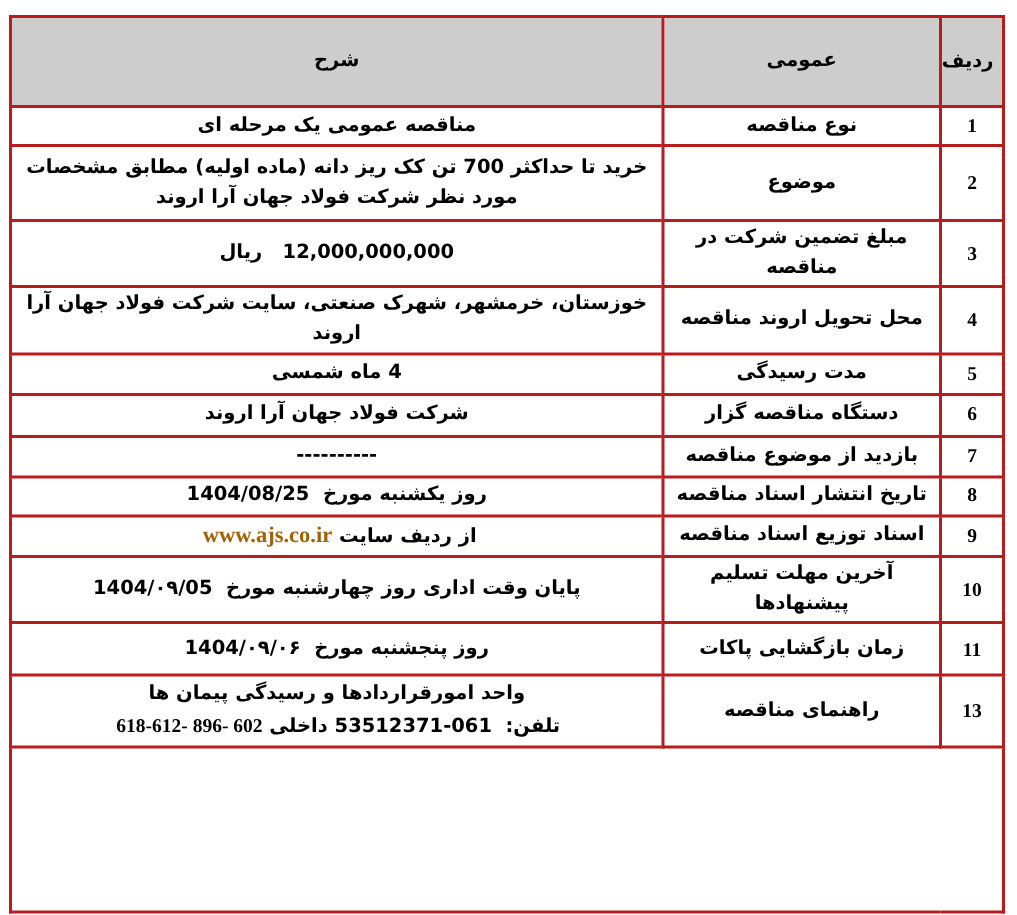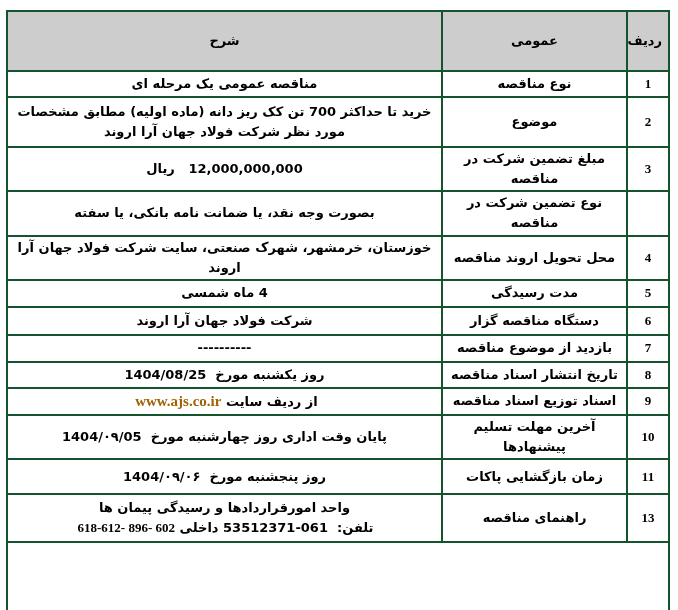--- a/index.html
+++ b/index.html
@@ -5,21 +5,21 @@
   html,body{margin:0;padding:0;background:#ffffff;}
   .sheet{
     position:relative;width:678px;height:610px;background:#ffffff;overflow:hidden;
     font-family:"DejaVu Sans",sans-serif;color:#000;
   }
   table.tender{
     position:absolute;top:10px;right:8px;width:662px;
     border-collapse:collapse;table-layout:fixed;direction:rtl;
   }
   table.tender td{
-    border:2px solid #14532d;text-align:center;vertical-align:middle;
+    border:2px solid #b91c1c;text-align:center;vertical-align:middle;
     font-weight:bold;font-size:13px;line-height:1.55;
     padding:1px 6px;overflow:hidden;
   }
   td.head{background:#cdcdcd;font-size:15px;height:56px;}
   td.numcell{font-family:"Liberation Serif",serif;font-size:16px;}
   tr.h26{height:26px;} tr.h27{height:27px;} tr.h28{height:28px;}
   tr.h50{height:50px;} tr.h30{height:30px;} tr.h35{height:35px;} tr.h48{height:48px;}
   td.desc2line{line-height:1.8;}
   .url{color:#a16207;font-family:"Liberation Serif",serif;font-size:15px;margin-left:4px;}
   .num-latin{font-family:"Liberation Serif",serif;}
@@ -58,25 +58,20 @@
       <td>موضوع</td>
       <td class="desc2line">خرید تا حداکثر 700 تن کک ریز دانه (ماده اولیه) مطابق مشخصات مورد نظر شرکت فولاد جهان آرا اروند</td>
     </tr>
 
     <tr class="h26">
       <td class="numcell">3</td>
       <td>مبلغ تضمین شرکت در مناقصه</td>
       <td>12,000,000,000&nbsp;&nbsp; ریال</td>
     </tr>
 
-    <tr class="h27">
-      <td class="numcell"></td>
-      <td>نوع تضمین شرکت در مناقصه</td>
-      <td>بصورت وجه نقد، یا ضمانت نامه بانکی، یا سفته</td>
-    </tr>
 
     <tr class="h27">
       <td class="numcell">4</td>
       <td>محل تحویل اروند مناقصه</td>
       <td>خوزستان، خرمشهر، شهرک صنعتی، سایت شرکت فولاد جهان آرا اروند</td>
     </tr>
 
     <tr class="h27">
       <td class="numcell">5</td>
       <td>مدت رسیدگی</td>

